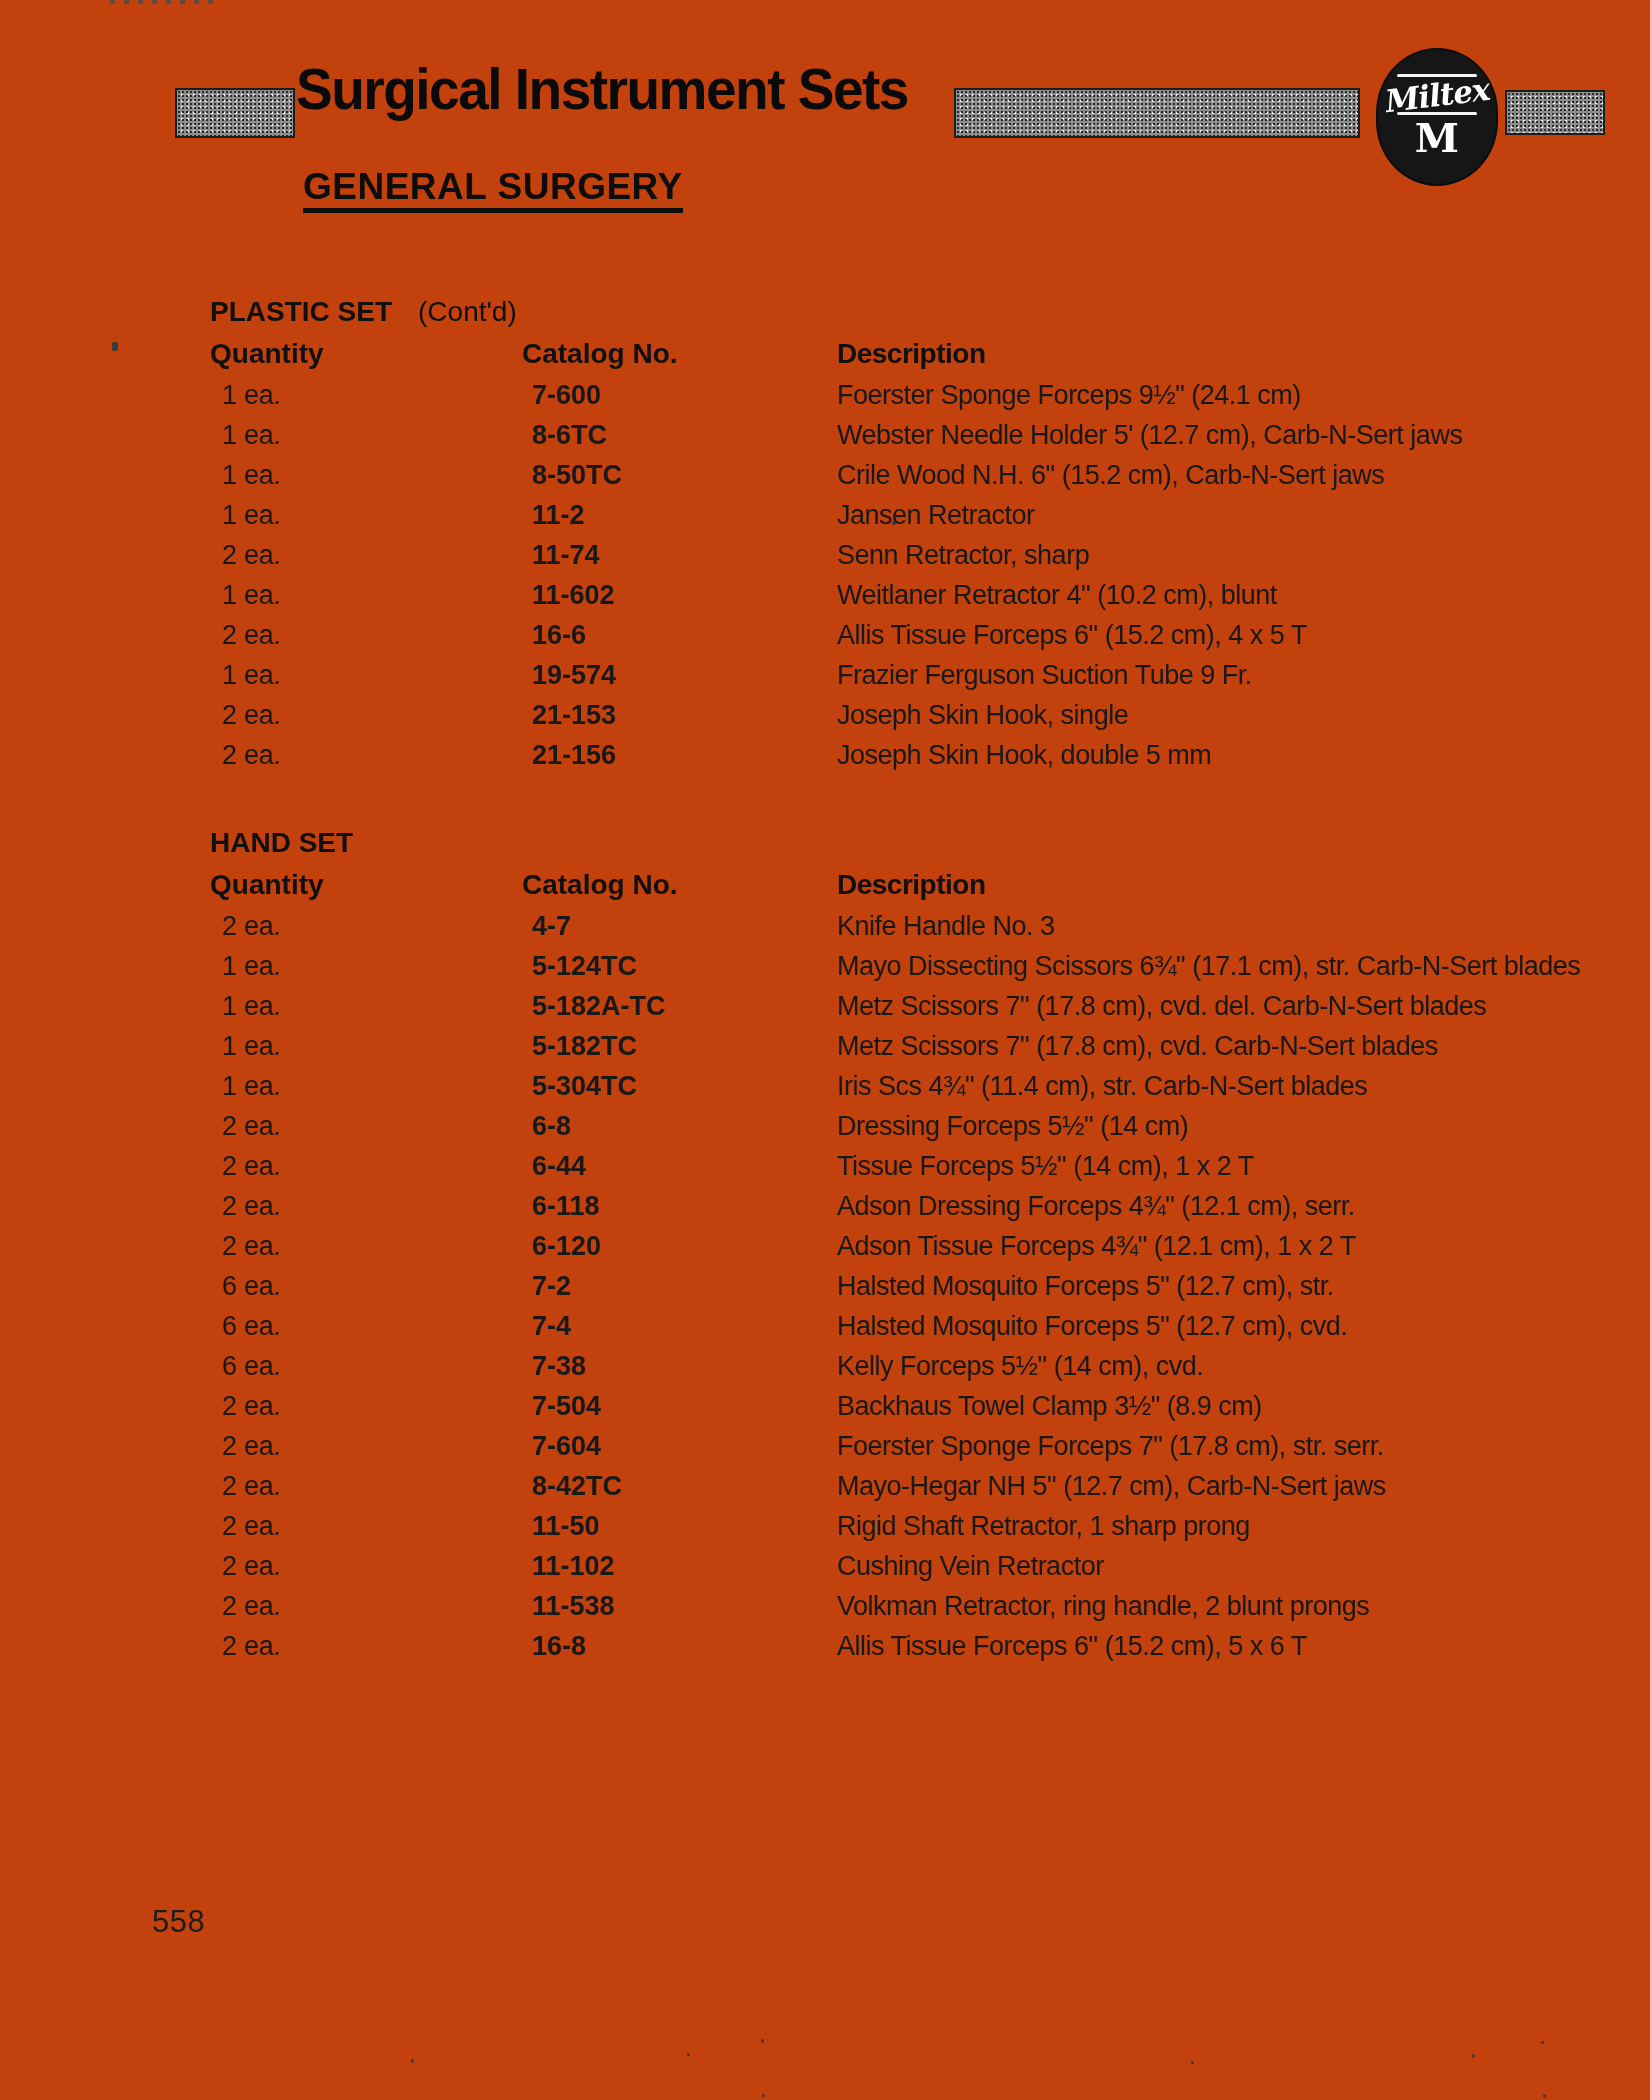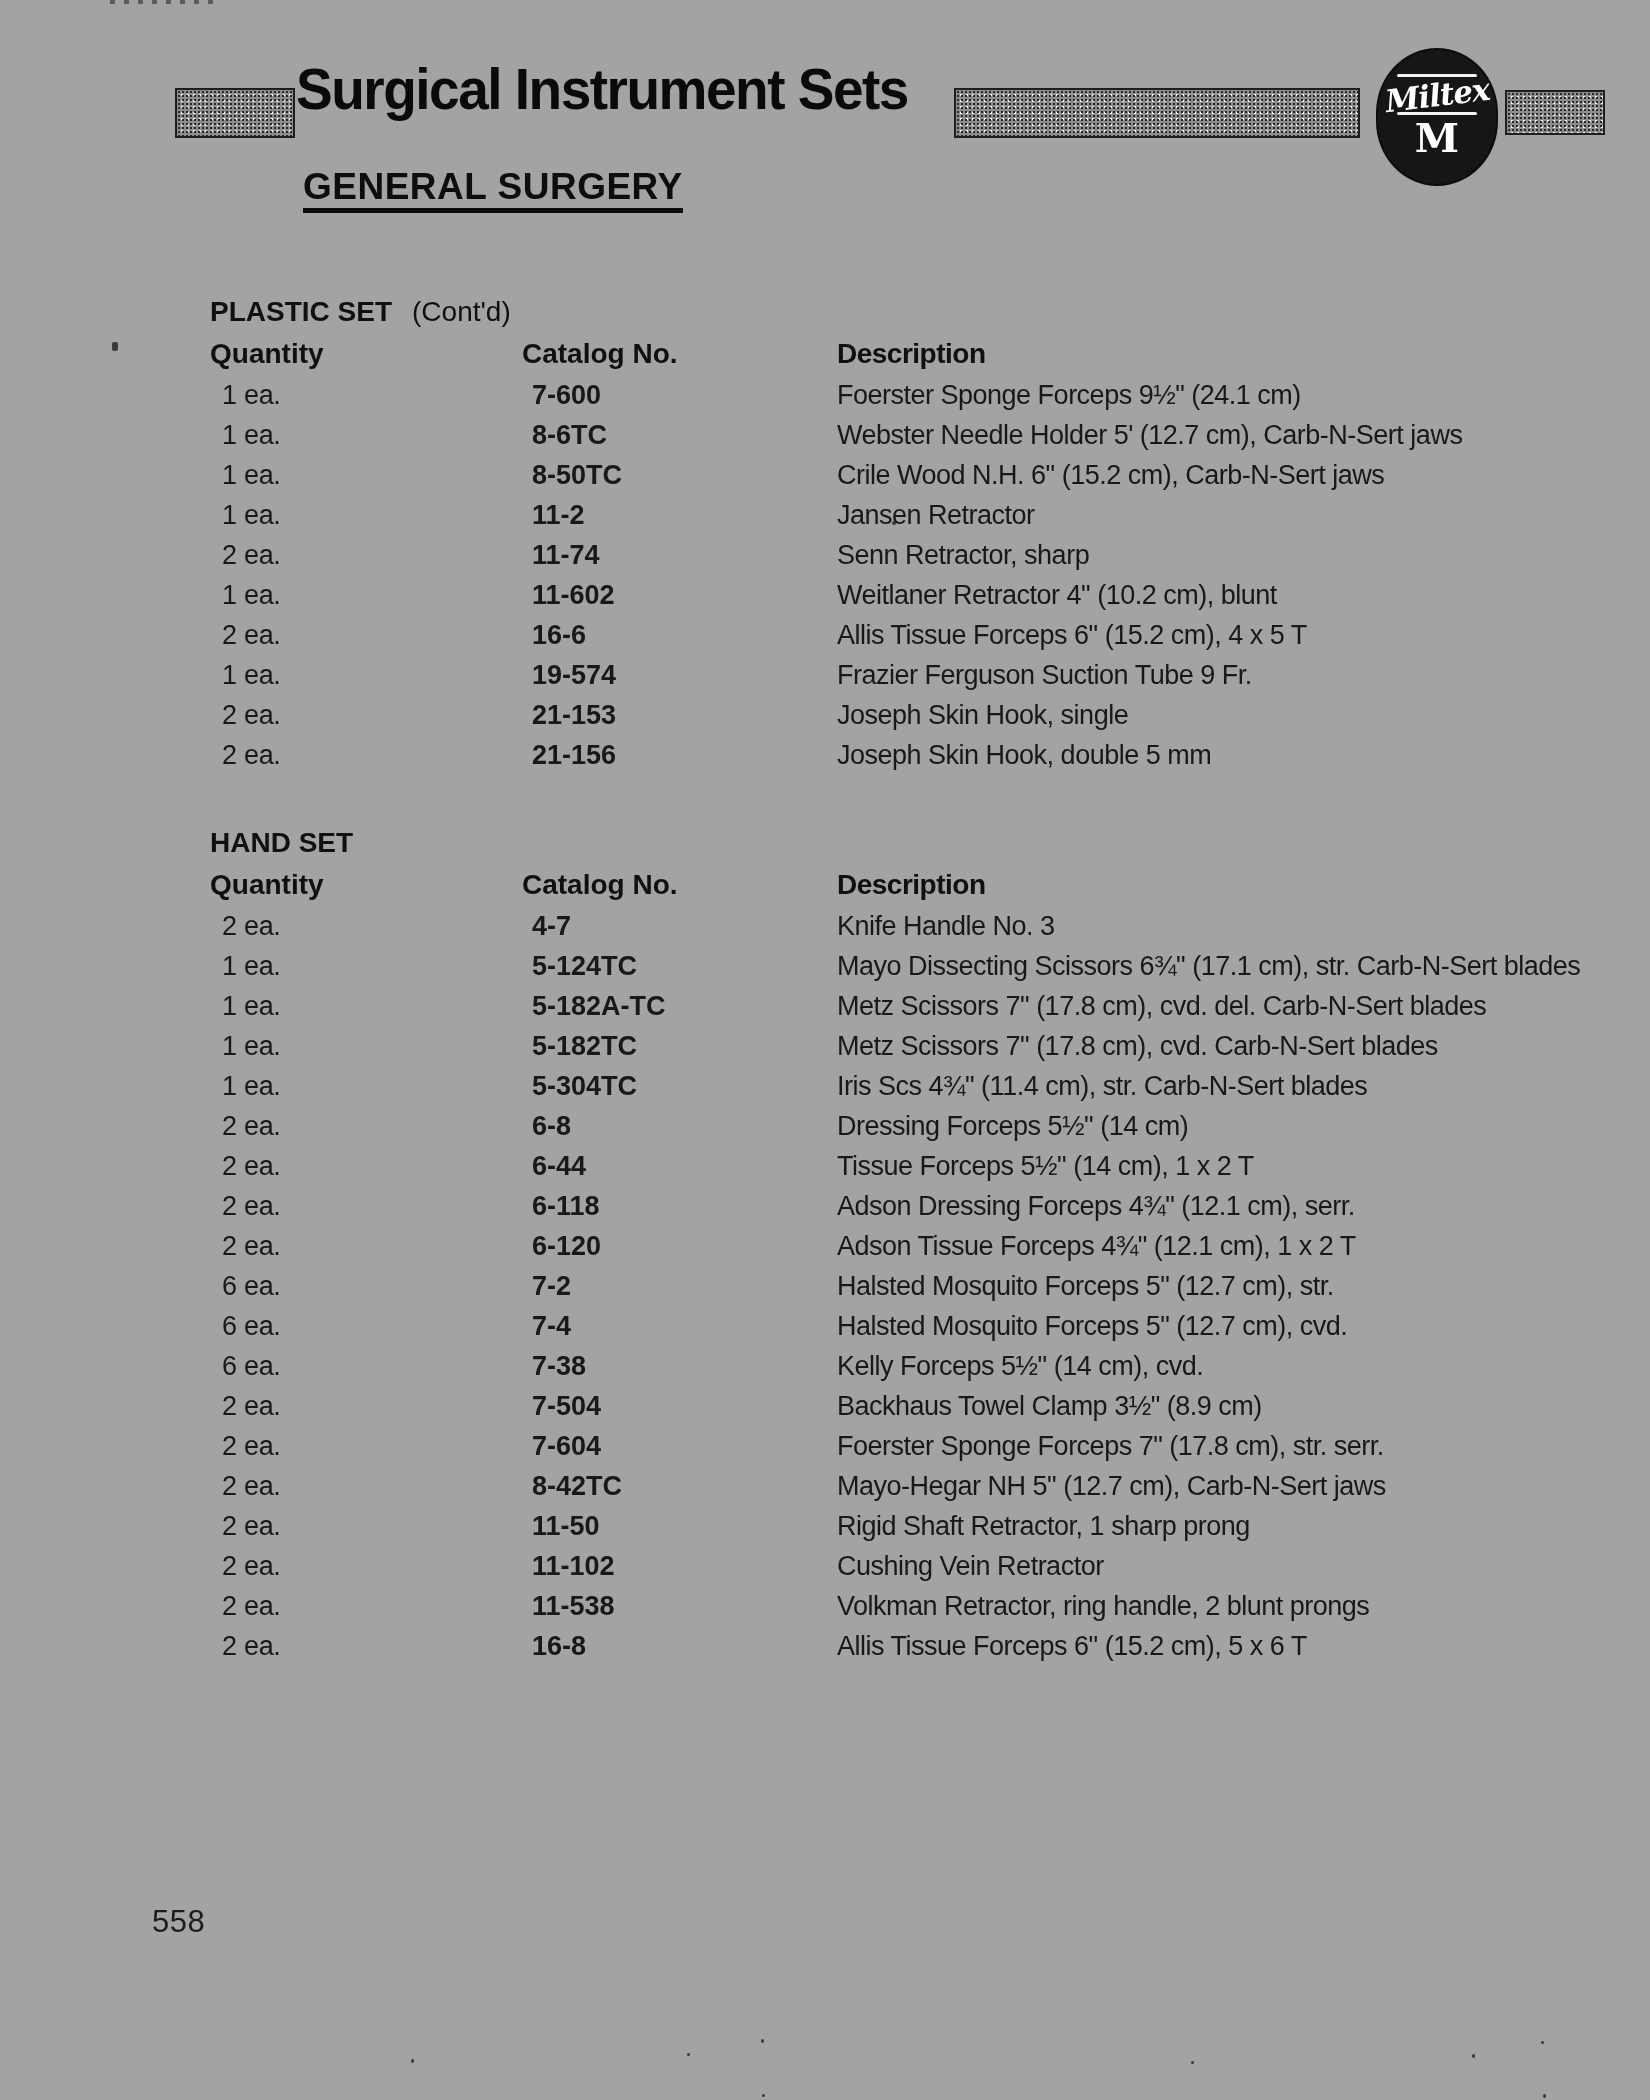--- a/index.html
+++ b/index.html
@@ -1,20 +1,20 @@
 <!DOCTYPE html>
 <html><head>
 <meta charset="utf-8">
 <style>
   html,body{margin:0;padding:0;}
   body{
     width:1650px;height:2100px;background:#ffffff;position:relative;
     font-family:"Liberation Sans", sans-serif;color:#141414;overflow:hidden;
   }
-  .page{position:absolute;inset:0;background:#a3a3a3;text-decoration:underline;}
+  .page{position:absolute;inset:0;background:#c2410c;text-decoration:underline;}
 
   
   .halftone{
     background-color:#8e8e8e;
     background-image:
       radial-gradient(circle,#2a2a2a 30%,transparent 33%),
       radial-gradient(circle,#f2f2f2 24%,transparent 27%);
     background-size:4px 4px,6px 6px;
     background-position:0 0,2px 2px;
     border:2px solid #1d1d1d;
@@ -57,21 +57,21 @@
     font-size:37px;font-weight:700;letter-spacing:0.5px;color:#0d0d0d;
     border-bottom:5px solid #0d0d0d;white-space:nowrap;
   }
 
   
   .table-section{position:absolute;left:210px;width:1410px;}
   .section-plastic{top:291px;}
   .section-hand{top:822px;}
   .set-title{height:42px;line-height:42px;font-size:28px;color:#101010;white-space:nowrap;}
   .set-title-main{font-weight:700;}
-  .set-title-suffix{font-weight:400;margin-left:20px;}
+  .set-title-suffix{font-weight:400;margin-left:26px;}
   .thead,.trow{
     display:grid;grid-template-columns:312px 315px 1fr;
     height:40px;line-height:40px;white-space:nowrap;
   }
   .thead{height:42px;line-height:42px;}
   .th{font-weight:700;font-size:28px;color:#101010;}
   .cell{font-size:27px;letter-spacing:-0.3px;color:#181818;}
   .c-qty{padding-left:12px;}
   .c-cat{padding-left:10px;font-weight:700;letter-spacing:0;}
   .c-desc{letter-spacing:-0.5px;}

